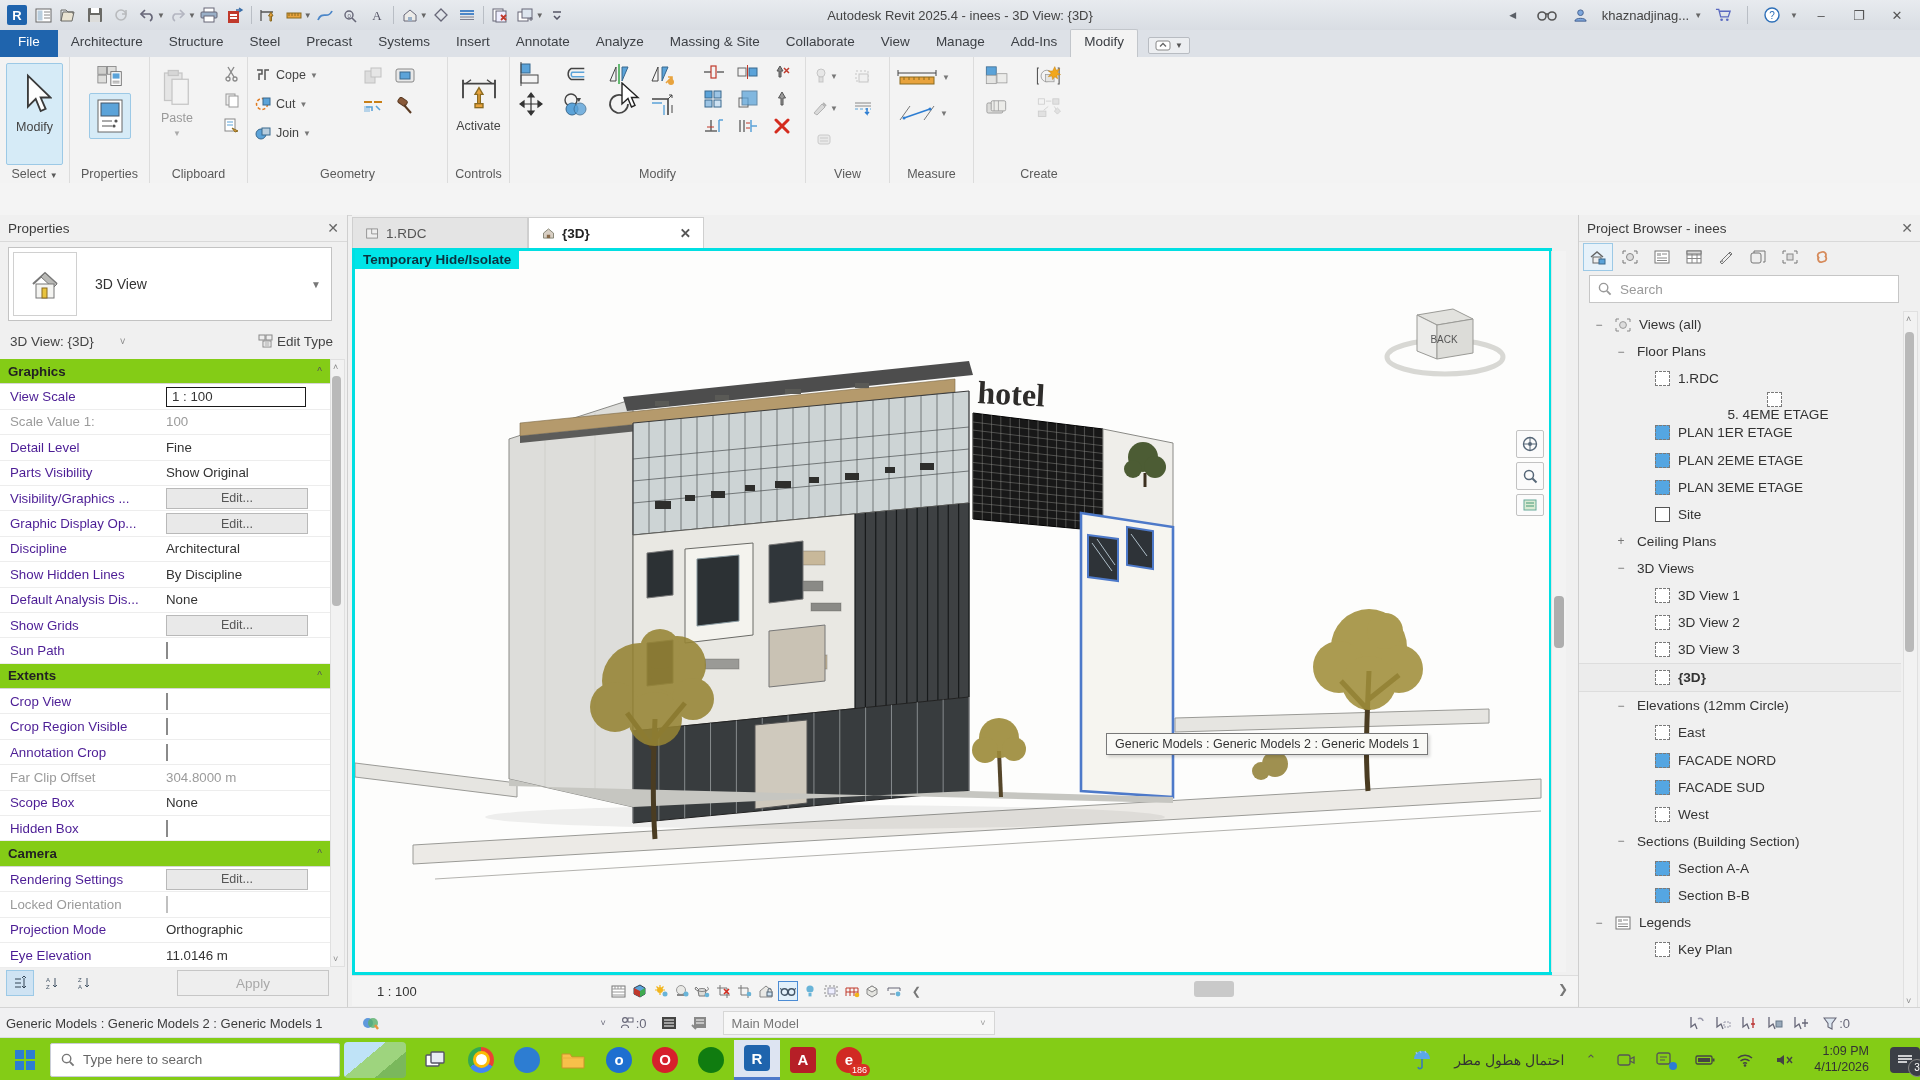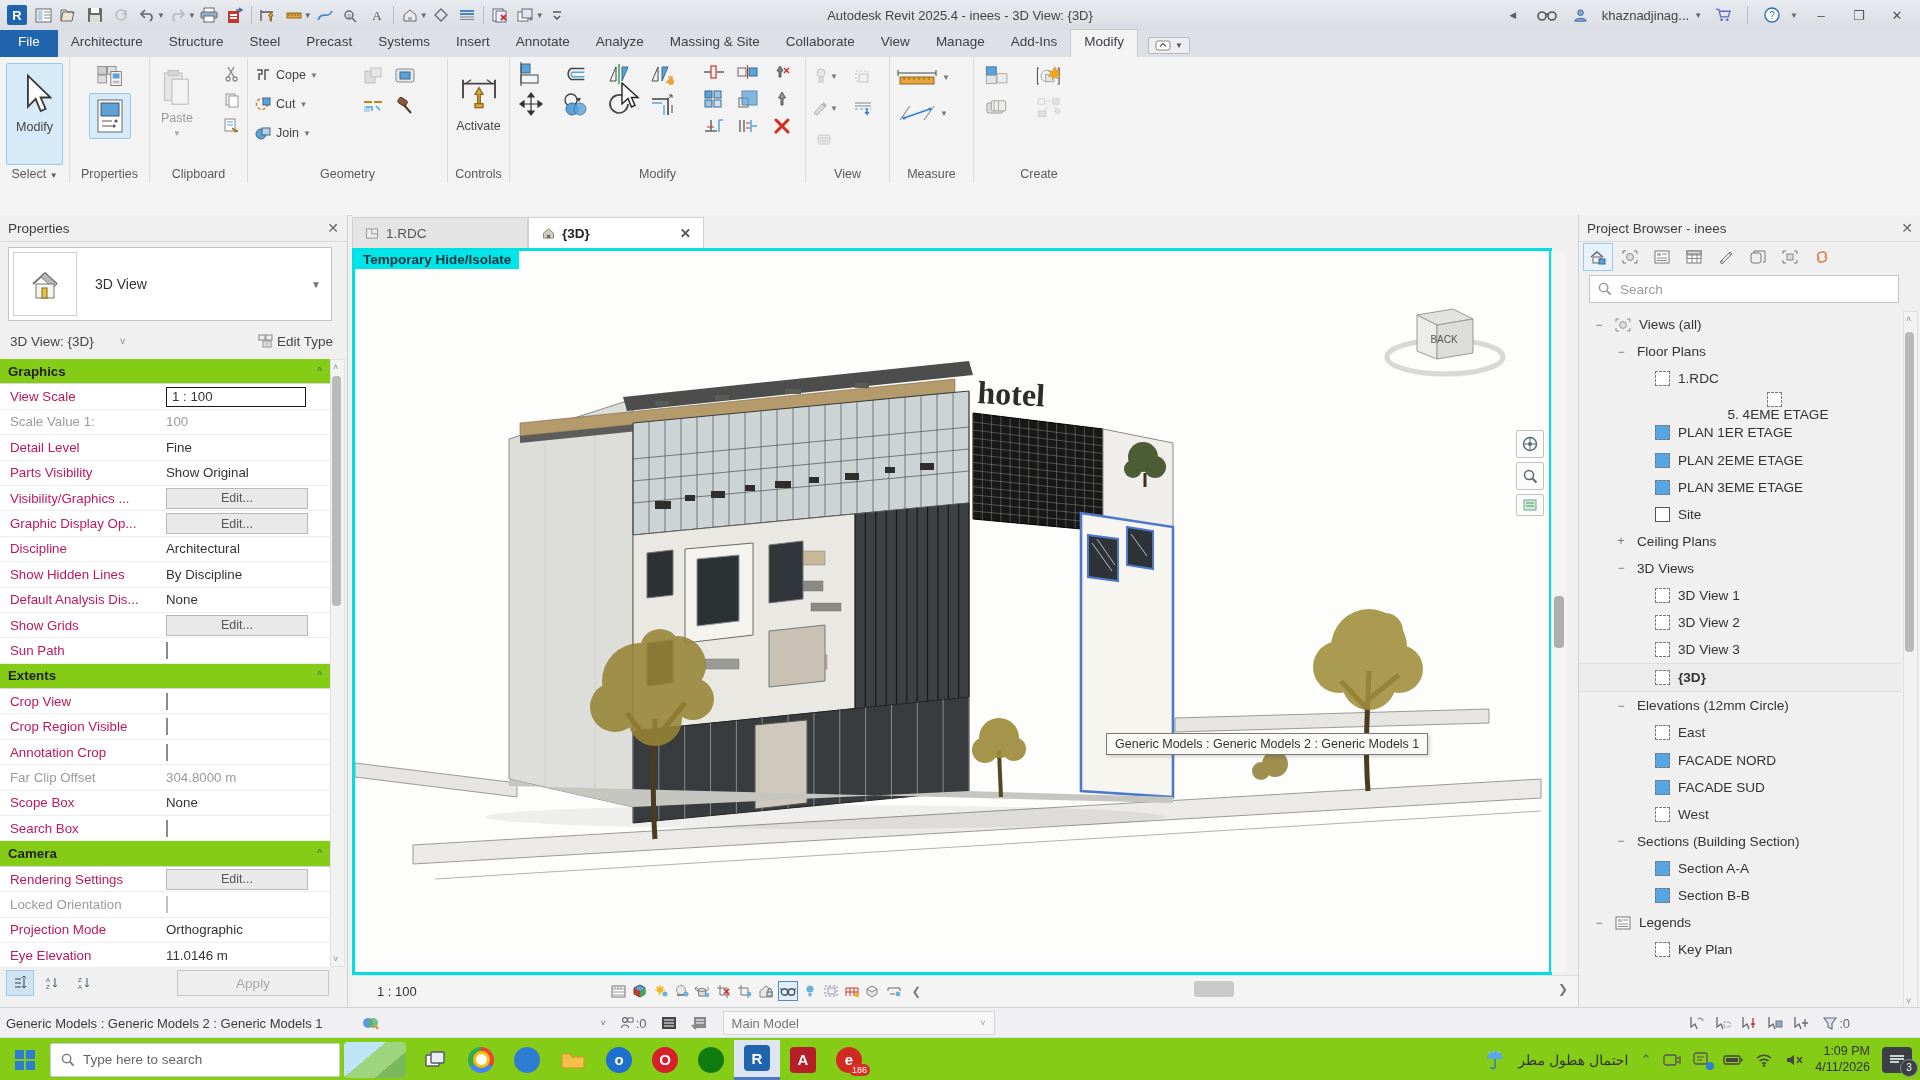--- a/index.html
+++ b/index.html
@@ -42,21 +42,21 @@
     background:#f0f0f0;border-bottom:1px solid #d9d9d9;}
   .palhead .x{margin-left:auto;color:#666;font-size:14px;}
   #typesel{left:8px;top:32px;width:322px;height:72px;background:#fff;border:1px solid #c3c3c3;display:flex;align-items:center;}
   #typesel .thumb{width:62px;height:62px;border:1px solid #d0d0d0;margin:4px;display:flex;align-items:center;justify-content:center;}
   #typesel .tname{font-size:14px;color:#333;margin-left:14px;}
   #typesel .tdrop{margin-left:auto;margin-right:10px;color:#777;font-size:10px;}
   #selrow{left:0px;top:112px;width:347px;height:28px;display:flex;align-items:center;font-size:13.5px;color:#444;}
   #edittype{display:flex;align-items:center;gap:4px;margin-left:auto;margin-right:14px;}
   #prows{left:0;top:144px;width:330px;}
   .prow{display:flex;align-items:center;height:24.4px;background:#fff;border-bottom:1px solid #ededed;font-size:13.3px;}
-  .prow .lab{width:152px;padding-left:10px;color:#be185d;white-space:nowrap;overflow:hidden;}
+  .prow .lab{width:152px;padding-left:10px;color:#4c1d95;white-space:nowrap;overflow:hidden;}
   .prow .val{flex:1;padding-left:4px;color:#333;white-space:nowrap;}
   .prow.dis .lab,.prow.dis .val{color:#9b9b9b;}
   .psec{display:flex;align-items:center;height:24.4px;background:#84cc16;border-bottom:1px solid #d6d6d6;
     font-weight:bold;font-size:13.3px;color:#222;padding-left:8px;}
   .psec .chev{margin-left:auto;margin-right:8px;font-weight:normal;color:#555;font-size:10px;}
   .ebtn{width:140px;height:19px;background:#e9e9e9;border:1px solid #b9b9b9;font-size:12.5px;color:#555;
     display:flex;align-items:center;justify-content:center;}
   .cb{width:13px;height:13px;border:1px solid #8a8a8a;background:#fff;}
   .cb.dis{border-color:#c0c0c0;}
   .vinput{border:1px solid #1a1a1a;background:#fff;height:20px;display:flex;align-items:center;padding:0 5px;width:140px;box-sizing:border-box;}
@@ -118,21 +118,21 @@
     display:flex;align-items:center;}
   #tsearch{margin-left:14px;width:278px;height:32px;background:#fff;border:1px solid #c9cdd6;border-radius:2px;
      display:flex;align-items:center;gap:8px;padding-left:10px;color:#666;font-size:13.5px;}
   #widgets{width:62px;height:36px;border-radius:4px;margin-left:4px;overflow:hidden;
      background:linear-gradient(140deg,#bfe3f7 0 40%,#9ed47e 40% 70%,#7ab85c 70%);}
   .tapp{width:46px;height:40px;display:flex;align-items:center;justify-content:center;position:relative;}
   .tapp.active{background:#dde4f2;border-bottom:3px solid #4d79c9;box-sizing:border-box;}
   .tile{width:26px;height:26px;border-radius:4px;display:flex;align-items:center;justify-content:center;
      color:#fff;font-weight:bold;font-size:15px;}
   .badge{position:absolute;right:2px;bottom:4px;background:#d93025;color:#fff;font-size:9px;border-radius:7px;padding:1px 3px;}
-  #tb-tray{margin-left:auto;display:flex;align-items:center;gap:12px;padding-right:8px;color:#333;}
+  #tb-tray{margin-left:auto;display:flex;align-items:center;gap:21px;padding-right:0;color:#333;}
   #tb-clock{text-align:right;font-size:12.5px;line-height:1.25;}
   #notif{position:relative;width:30px;height:26px;background:#3b3f46;border-radius:4px;display:flex;align-items:center;justify-content:center;}
   #notif .ncount{position:absolute;right:-6px;bottom:-4px;border:1px solid #888;background:#3b3f46;color:#fff;
      border-radius:50%;width:16px;height:16px;font-size:10px;display:flex;align-items:center;justify-content:center;}
   .arabic{direction:rtl;font-size:14px;color:#333;}
   svg{display:block;}
 </style>
 </head>
 <body>
 
@@ -808,21 +808,21 @@
         </div>
         <div class="prow dis">
           <span class="lab">Far Clip Offset</span>
           <span class="val">304.8000 m</span>
         </div>
         <div class="prow">
           <span class="lab">Scope Box</span>
           <span class="val">None</span>
         </div>
         <div class="prow">
-          <span class="lab">Search Box</span>
+          <span class="lab">Hidden Box</span>
           <span class="val"><span class="cb"></span></span>
         </div>
         <div class="psec">Camera<span class="chev">^</span></div>
         <div class="prow">
           <span class="lab">Rendering Settings</span>
           <span class="val">
             <span class="ebtn">Edit...</span>
           </span>
         </div>
         <div class="prow dis">

